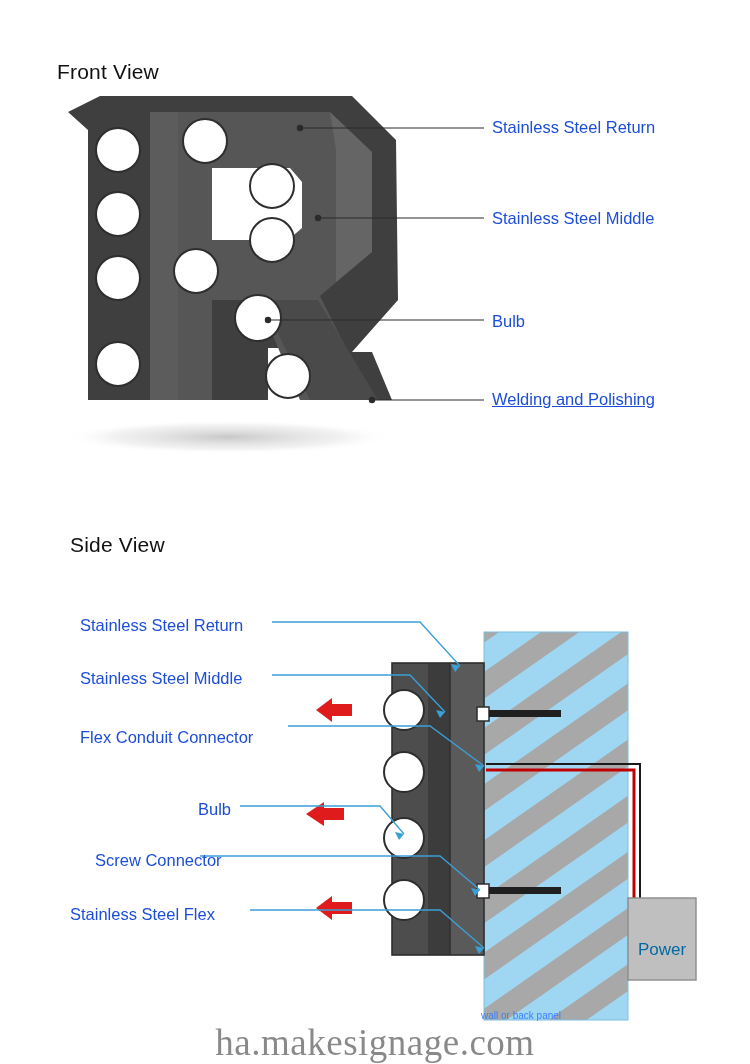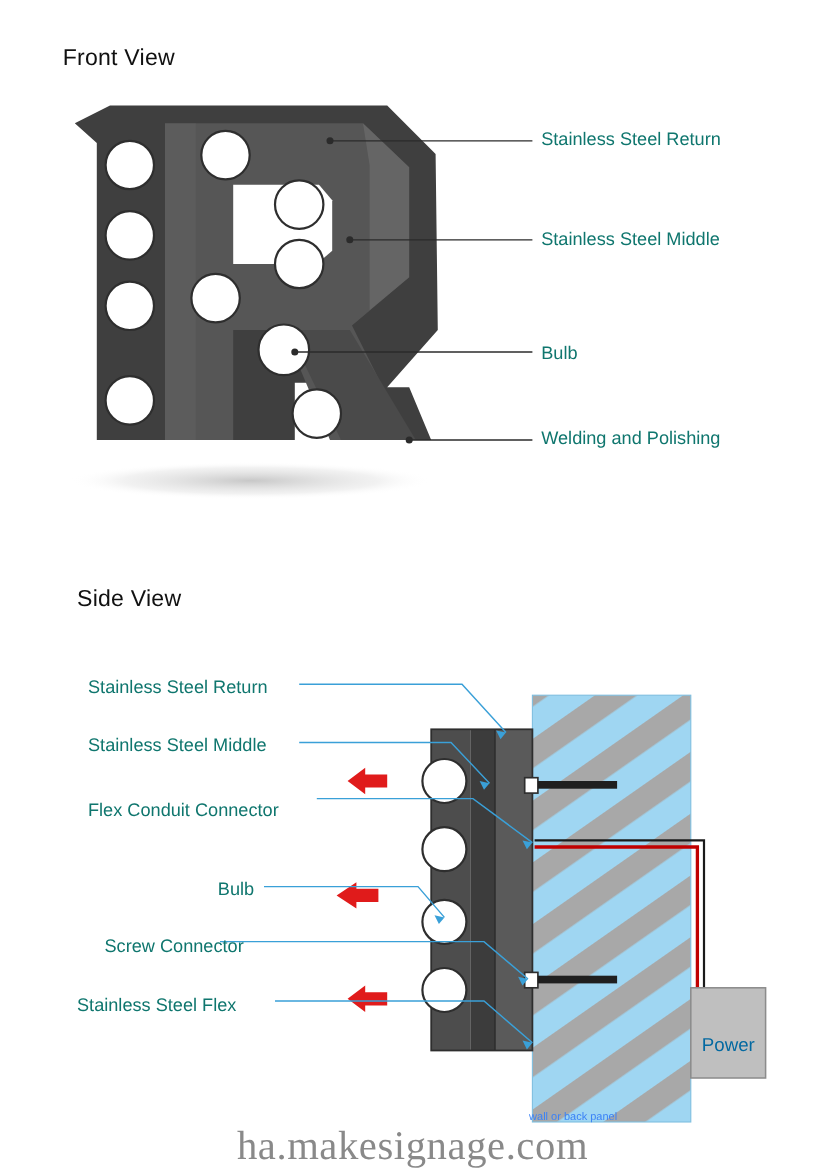--- a/index.html
+++ b/index.html
@@ -11,27 +11,27 @@
     overflow:hidden;
     color:#1a1a1a;
   }
   .section-title{
     position:absolute;
     font-size:21px;
     font-weight:400;
     color:#111;
     letter-spacing:.2px;
   }
-  #front-title{left:57px;top:41px;}
+  #front-title{left:57px;top:60px;}
   #side-title{left:58px;top:533px;margin-left:12px;}
 
   .callout-label{
     position:absolute;
     font-size:16.5px;
-    color:#0f766e;
+    color:#1d4ed8;
     white-space:nowrap;
   }
   .svg-layer{
     position:absolute;left:0;top:0;width:750px;height:1064px;
     pointer-events:none;
   }
   .watermark{
     position:absolute;
     left:0;right:0;
     bottom:0;
@@ -171,21 +171,21 @@
     <path d="M484 766 l-9 -2 l4 8 z"></path>
     <path d="M404 834 l-9 -2 l4 8 z"></path>
     <path d="M480 890 l-9 -2 l4 8 z"></path>
     <path d="M484 948 l-9 -2 l4 8 z"></path>
   </g>
 </svg>
 
 <div class="callout-label" style="left:492px;top:118px;">Stainless Steel Return</div>
 <div class="callout-label" style="left:492px;top:209px;">Stainless Steel Middle</div>
 <div class="callout-label" style="left:492px;top:312px;">Bulb</div>
-<div class="callout-label" style="left:492px;top:390px;">Welding and Polishing</div>
+<div class="callout-label" style="left:492px;top:390px;text-decoration:underline;">Welding and Polishing</div>
 
 <div class="callout-label" style="left:80px;top:616px;">Stainless Steel Return</div>
 <div class="callout-label" style="left:80px;top:669px;">Stainless Steel Middle</div>
 <div class="callout-label" style="left:80px;top:728px;">Flex Conduit Connector</div>
 <div class="callout-label" style="left:198px;top:800px;">Bulb</div>
 <div class="callout-label" style="left:95px;top:851px;">Screw Connector</div>
 <div class="callout-label" style="left:70px;top:905px;">Stainless Steel Flex</div>
 
 <div class="wall-caption">wall or back panel</div>
 <div class="power-label">Power</div>

